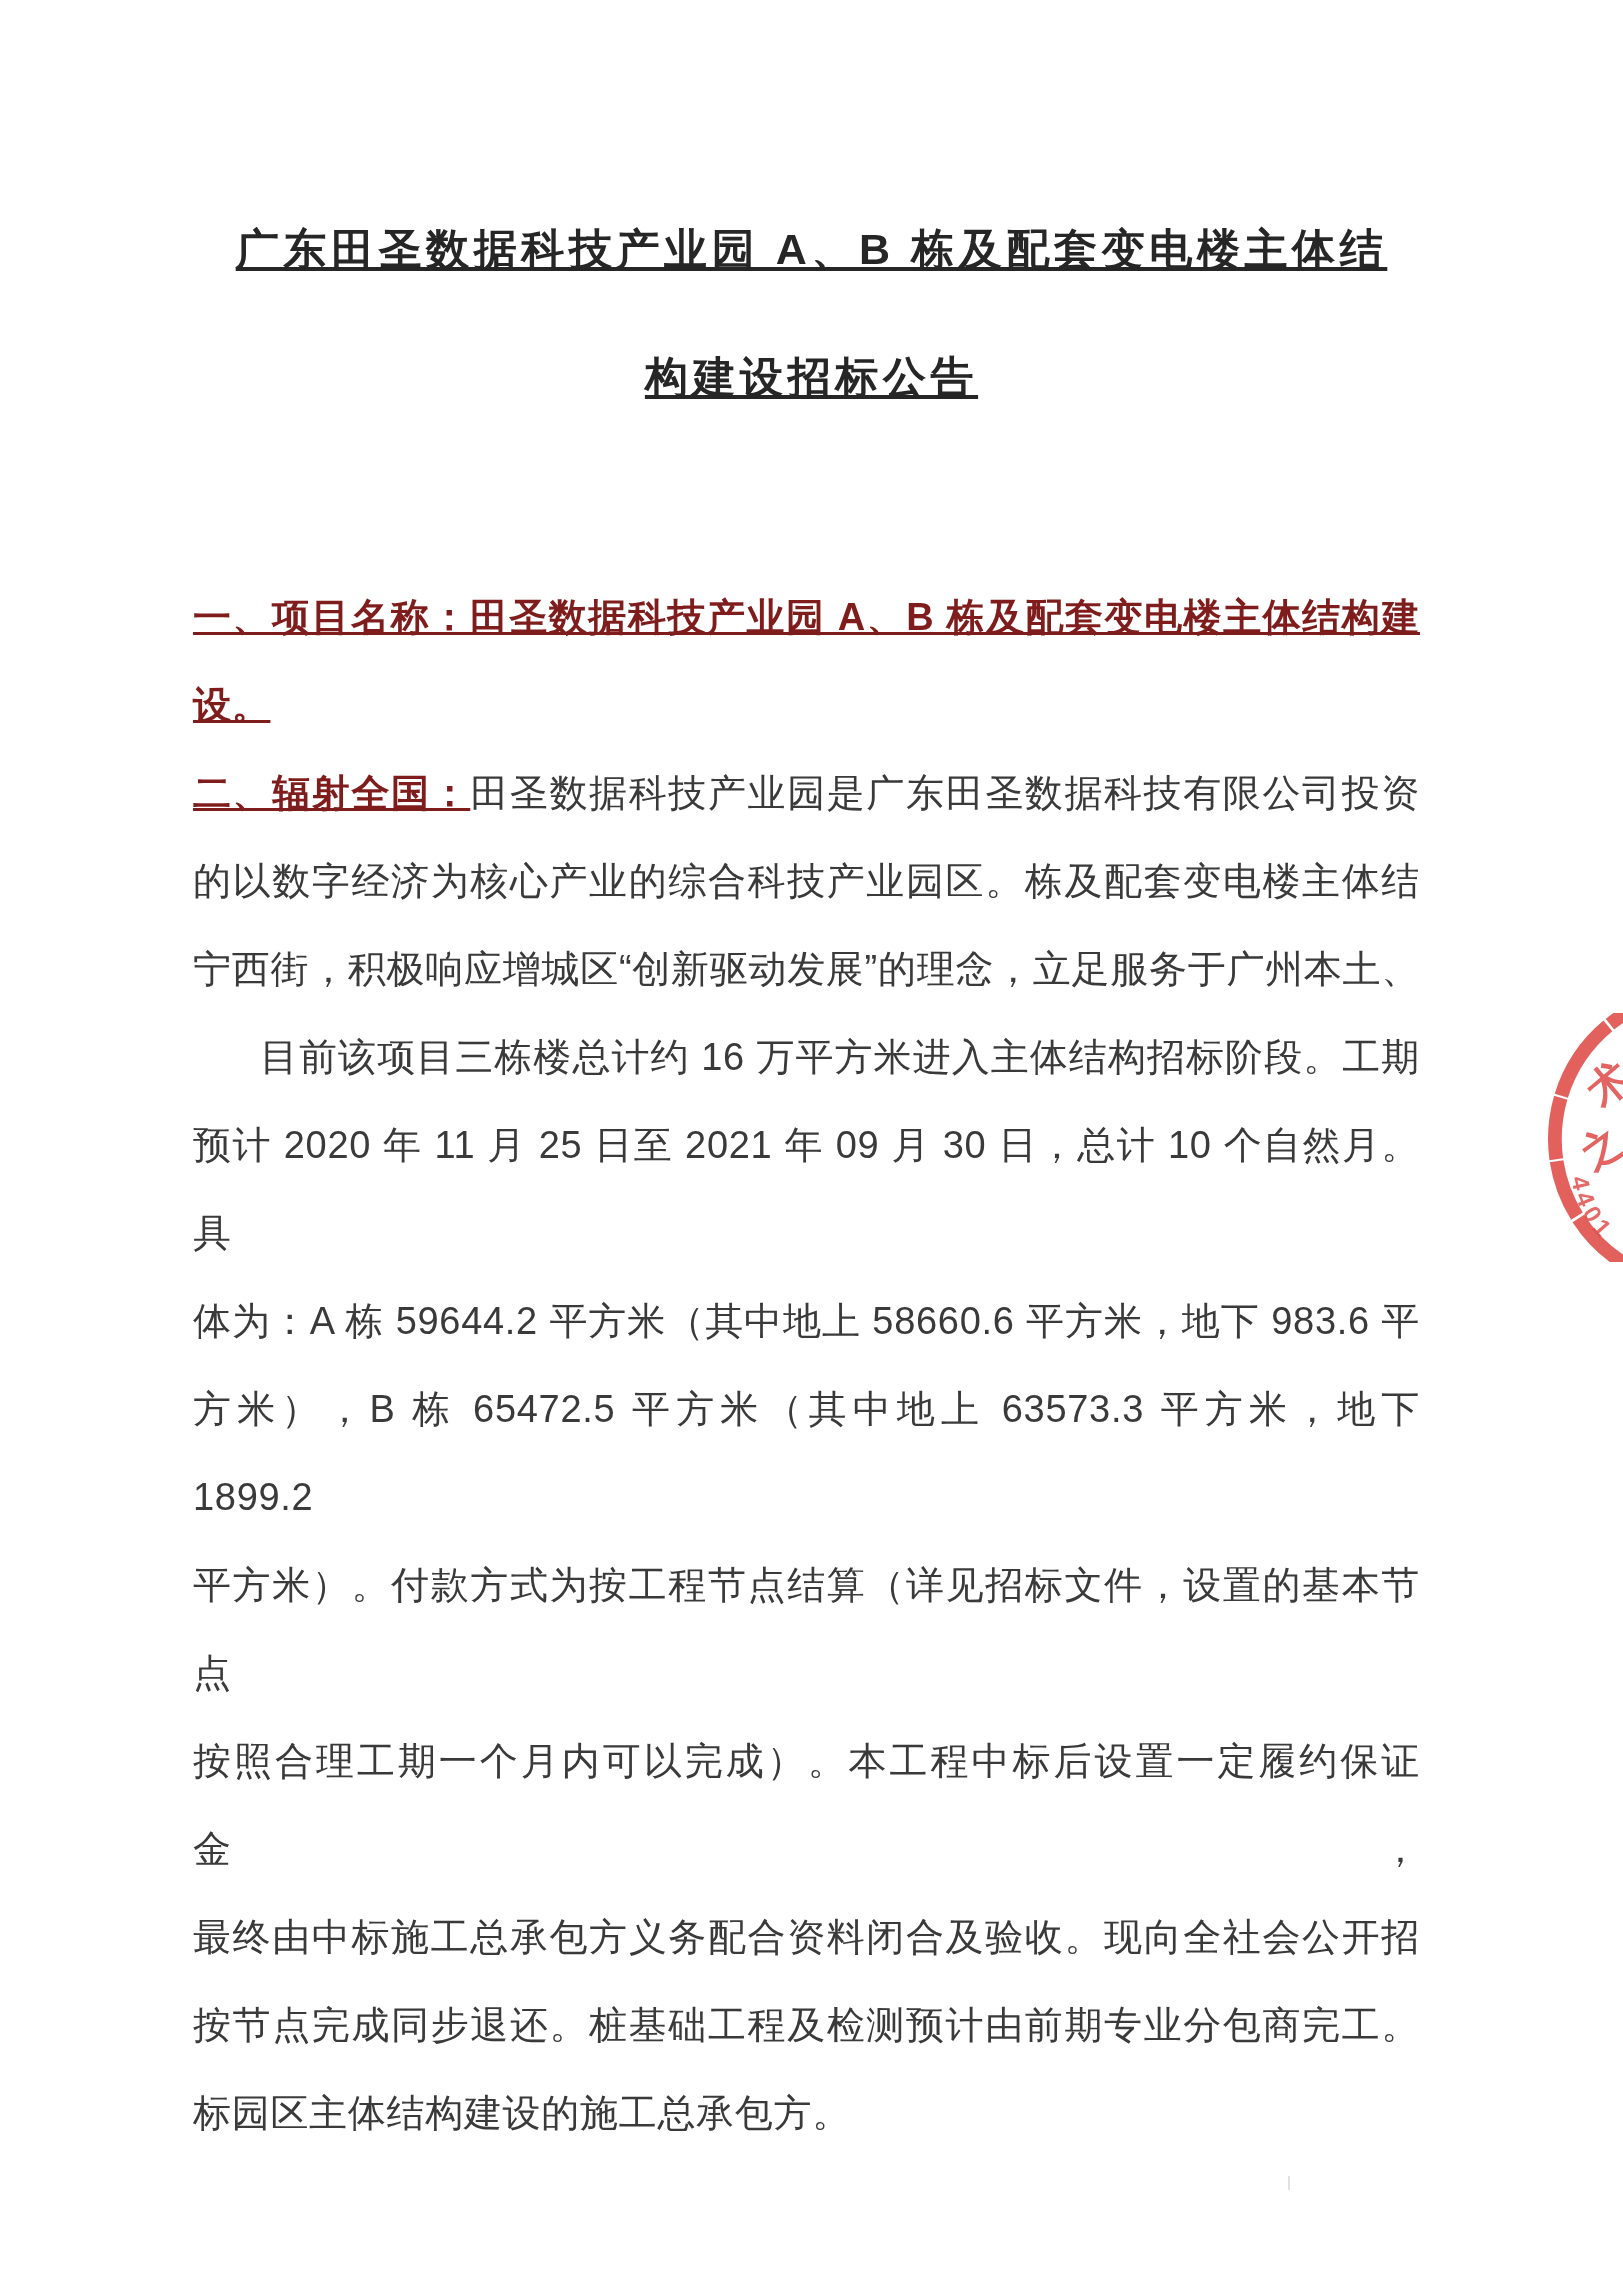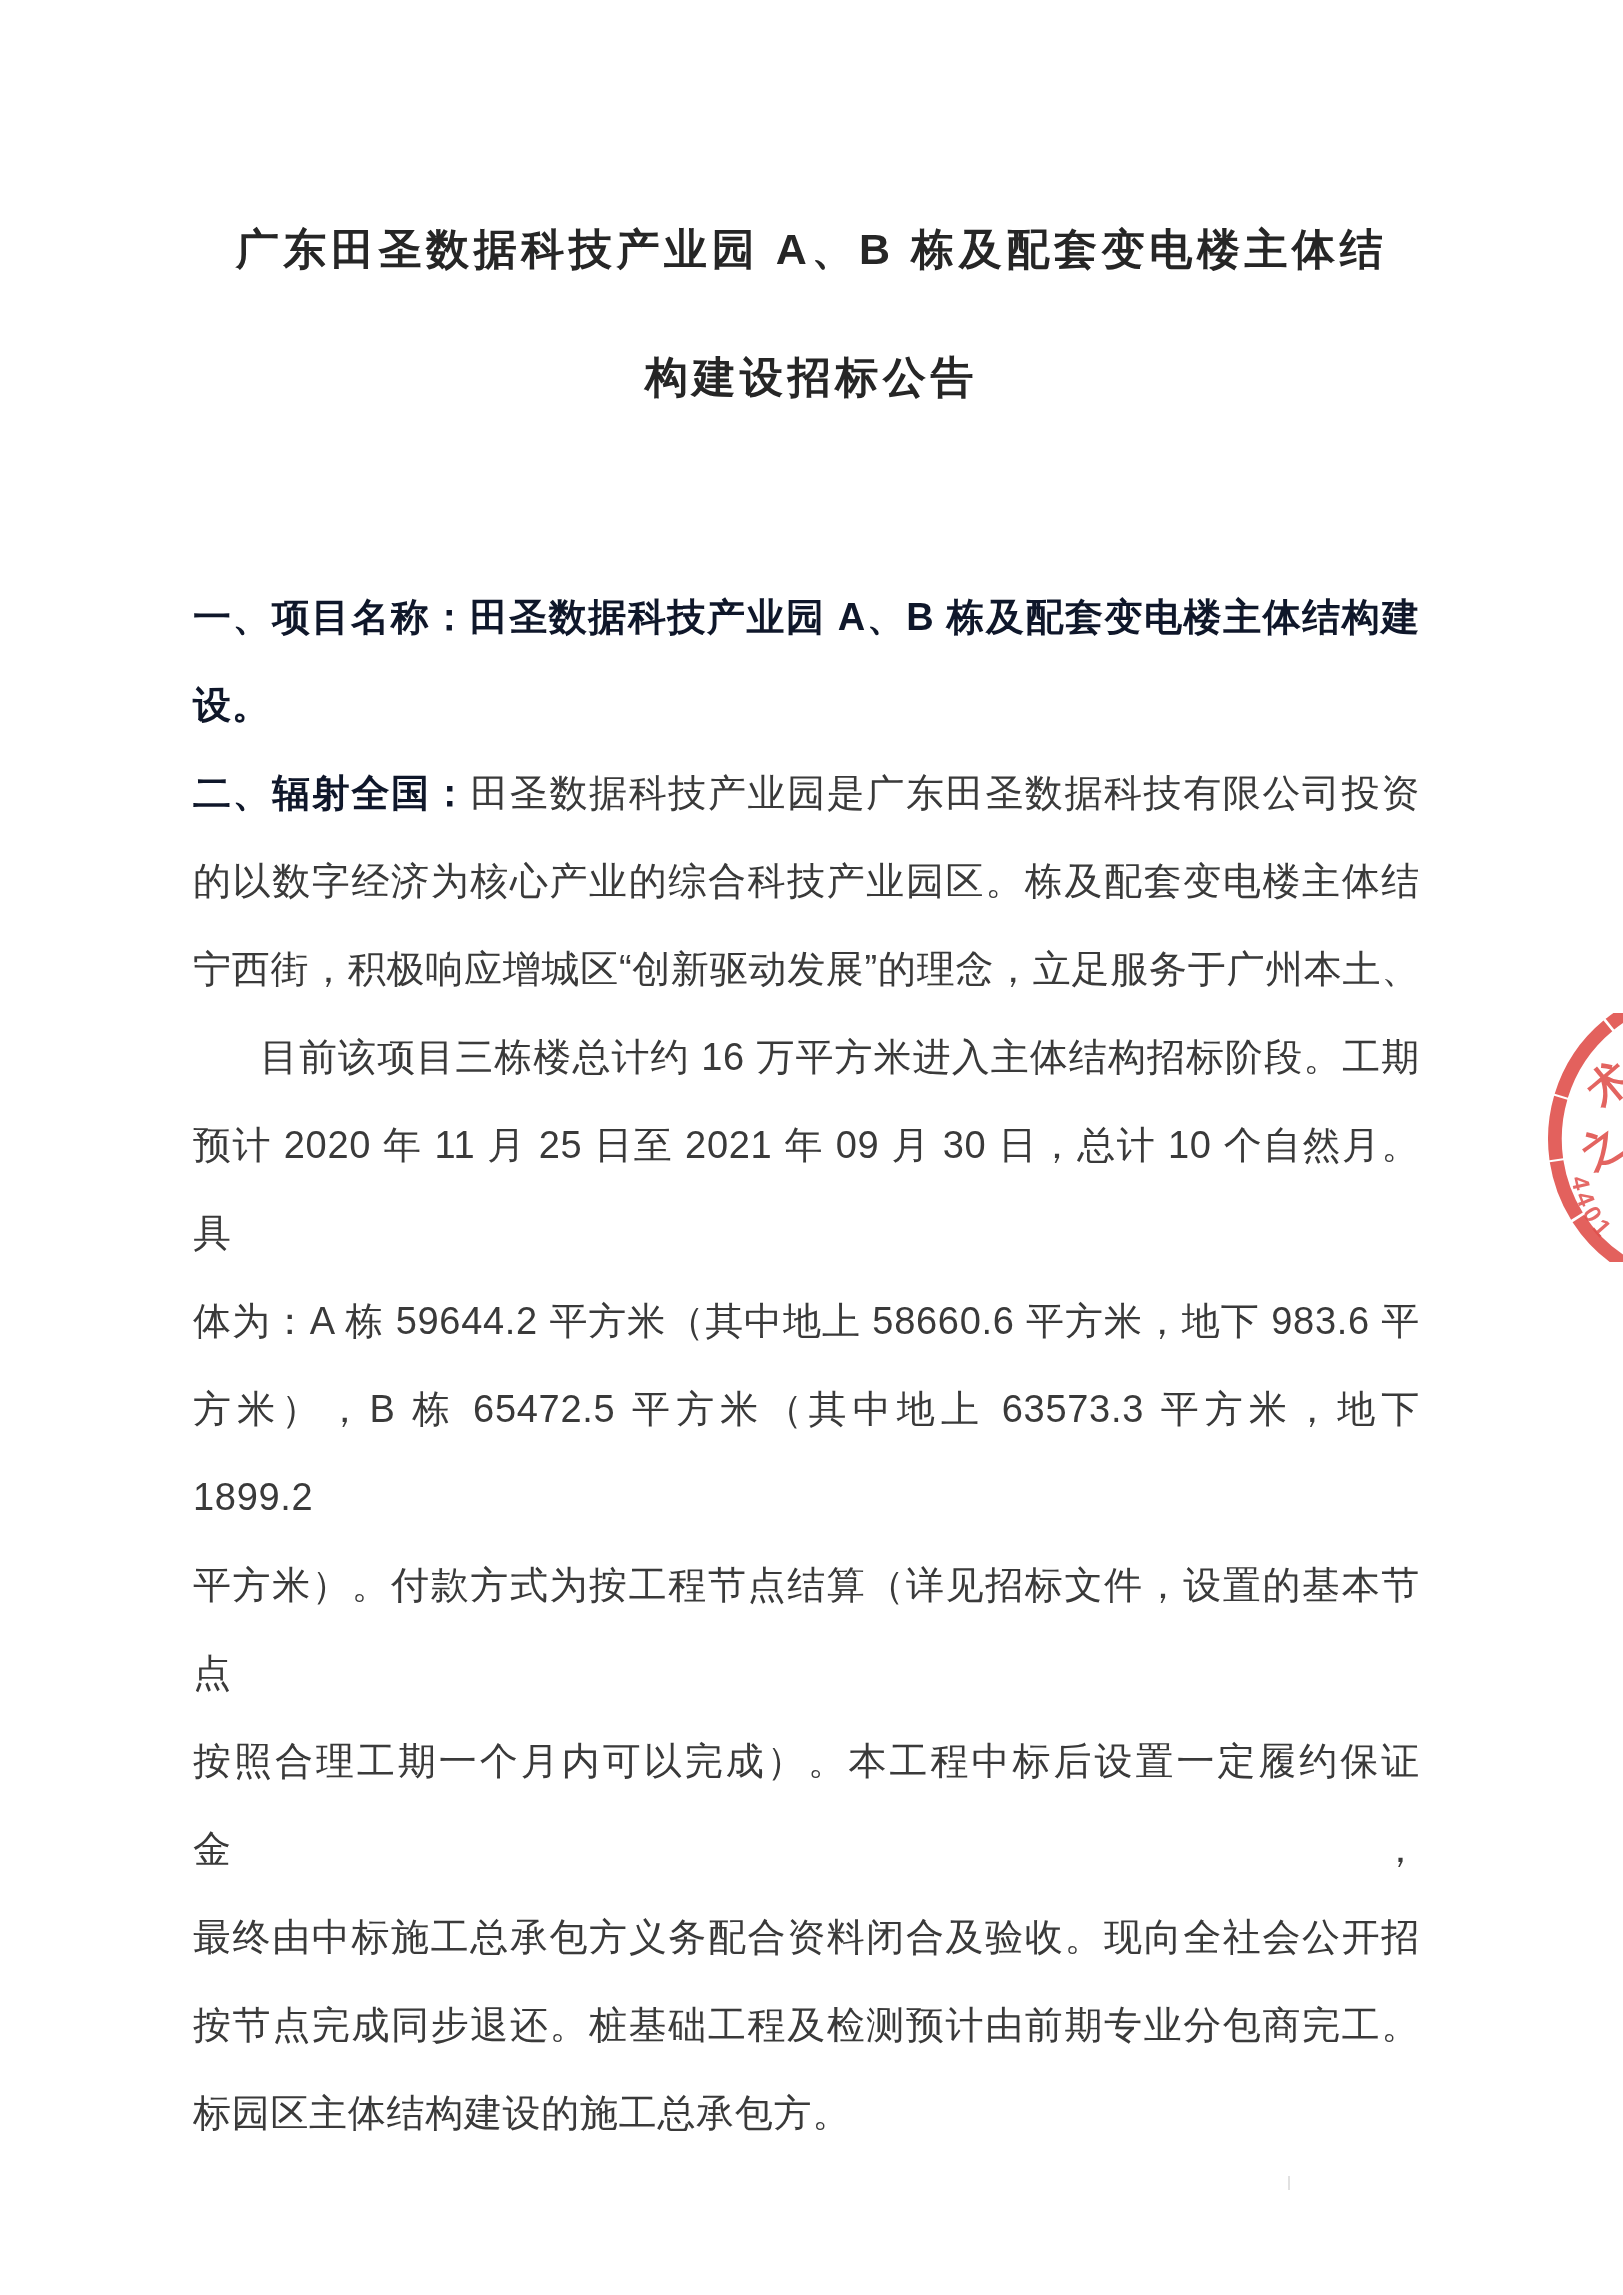--- a/index.html
+++ b/index.html
@@ -23,20 +23,21 @@
     text-align: center;
     font-size: 43px;
     font-weight: bold;
     color: #262626;
     line-height: 128px;
     letter-spacing: 4.6px;
   }
   .title-line {
     display: block;
     white-space: nowrap;
+    text-decoration: underline;
   }
   .doc-body {
     position: absolute;
     top: 573px;
     left: 193px;
     width: 1227px;
     font-size: 38px;
     line-height: 88px;
     color: #3a3a3a;
     letter-spacing: 0.7px;
@@ -54,21 +55,22 @@
   .line.nofill {
     white-space: nowrap;
     text-align: left;
     text-align-last: left;
   }
   .line.indent {
     text-indent: 67px;
   }
   .seg-bold {
     font-weight: bold;
-    color: #0f172a;
+    color: #7f1d1d;
+    text-decoration: underline;
   }
   .stamp {
     position: absolute;
     top: 1013px;
     right: 0;
     width: 95px;
     height: 249px;
     overflow: hidden;
     opacity: 0.92;
   }

